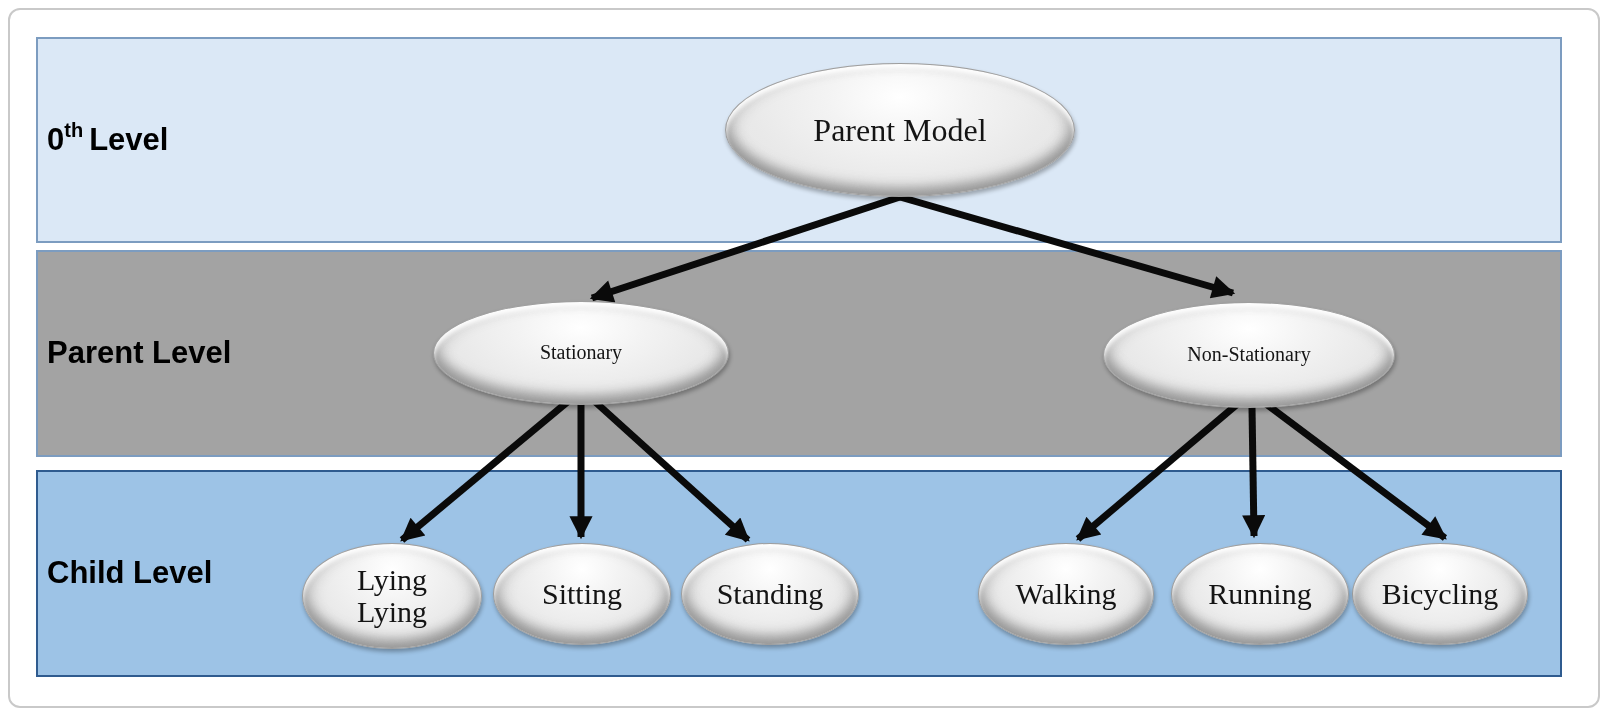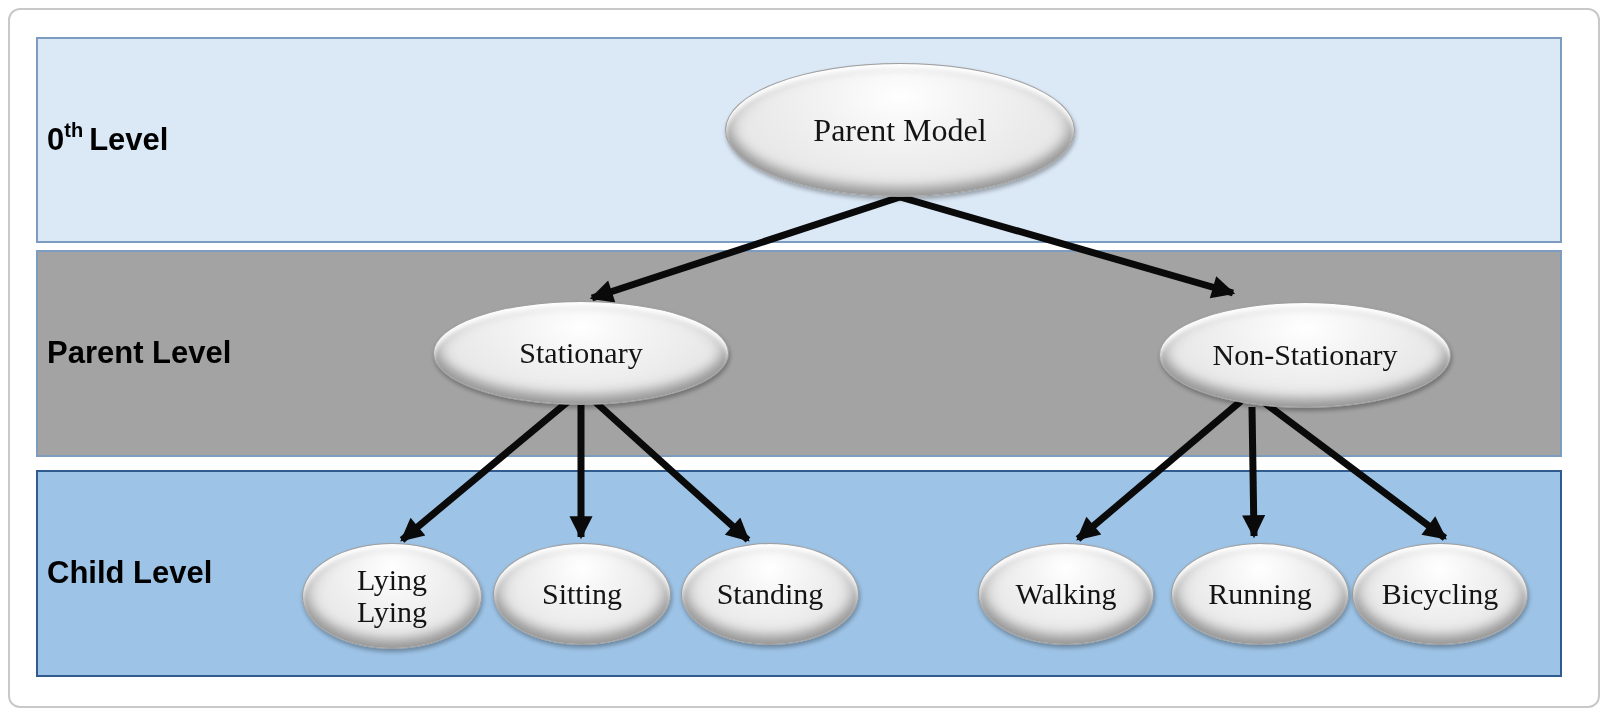--- a/index.html
+++ b/index.html
@@ -79,21 +79,21 @@
       inset 0 -9px 12px rgba(110,110,110,0.55),
       inset 10px 0 12px rgba(140,140,140,0.30),
       inset -10px 0 12px rgba(140,140,140,0.30),
       1px 3px 4px rgba(0,0,0,0.30);
   }
   .node .node-label {
     display: inline-block;
     line-height: 1.08;
   }
   .node-root   { font-size: 32px; }
-  .node-parent { font-size: 30px; justify-content: center; }
+  .node-parent { font-size: 20px; justify-content: center; }
   .node-child  { font-size: 30px; }
 </style>
 </head>
 <body>
 
 <div class="canvas">
 
   <div class="outer-frame"></div>
 
   <div class="band band-0" style="background: rgb(219, 232, 246); border-color: rgb(124, 156, 192);">
@@ -123,21 +123,21 @@
         <line x1="1262" y1="401" x2="1445" y2="538" stroke="#0a0a0a" stroke-width="7" marker-end="url(#arrowhead)"></line>
       </g>
   </svg>
 
   <div class="node node-root" style="left: 725px; top: 63px; width: 350px; height: 134px;">
       <span class="node-label">Parent Model</span>
     </div>
   <div class="node node-parent" style="left: 433px; top: 301px; width: 296px; height: 104px;">
       <span class="node-label">Stationary</span>
     </div>
-  <div class="node node-parent" style="left: 1159px; top: 302px; width: 292px; height: 106px;">
+  <div class="node node-parent" style="left: 1103px; top: 302px; width: 292px; height: 106px;">
       <span class="node-label">Non-Stationary</span>
     </div>
   <div class="node node-child" style="left: 302px; top: 543px; width: 180px; height: 106px;">
       <span class="node-label" style="max-width: 110px;">Lying Lying</span>
     </div>
   <div class="node node-child" style="left: 493px; top: 543px; width: 178px; height: 102px;">
       <span class="node-label">Sitting</span>
     </div>
   <div class="node node-child" style="left: 681px; top: 543px; width: 178px; height: 102px;">
       <span class="node-label">Standing</span>

